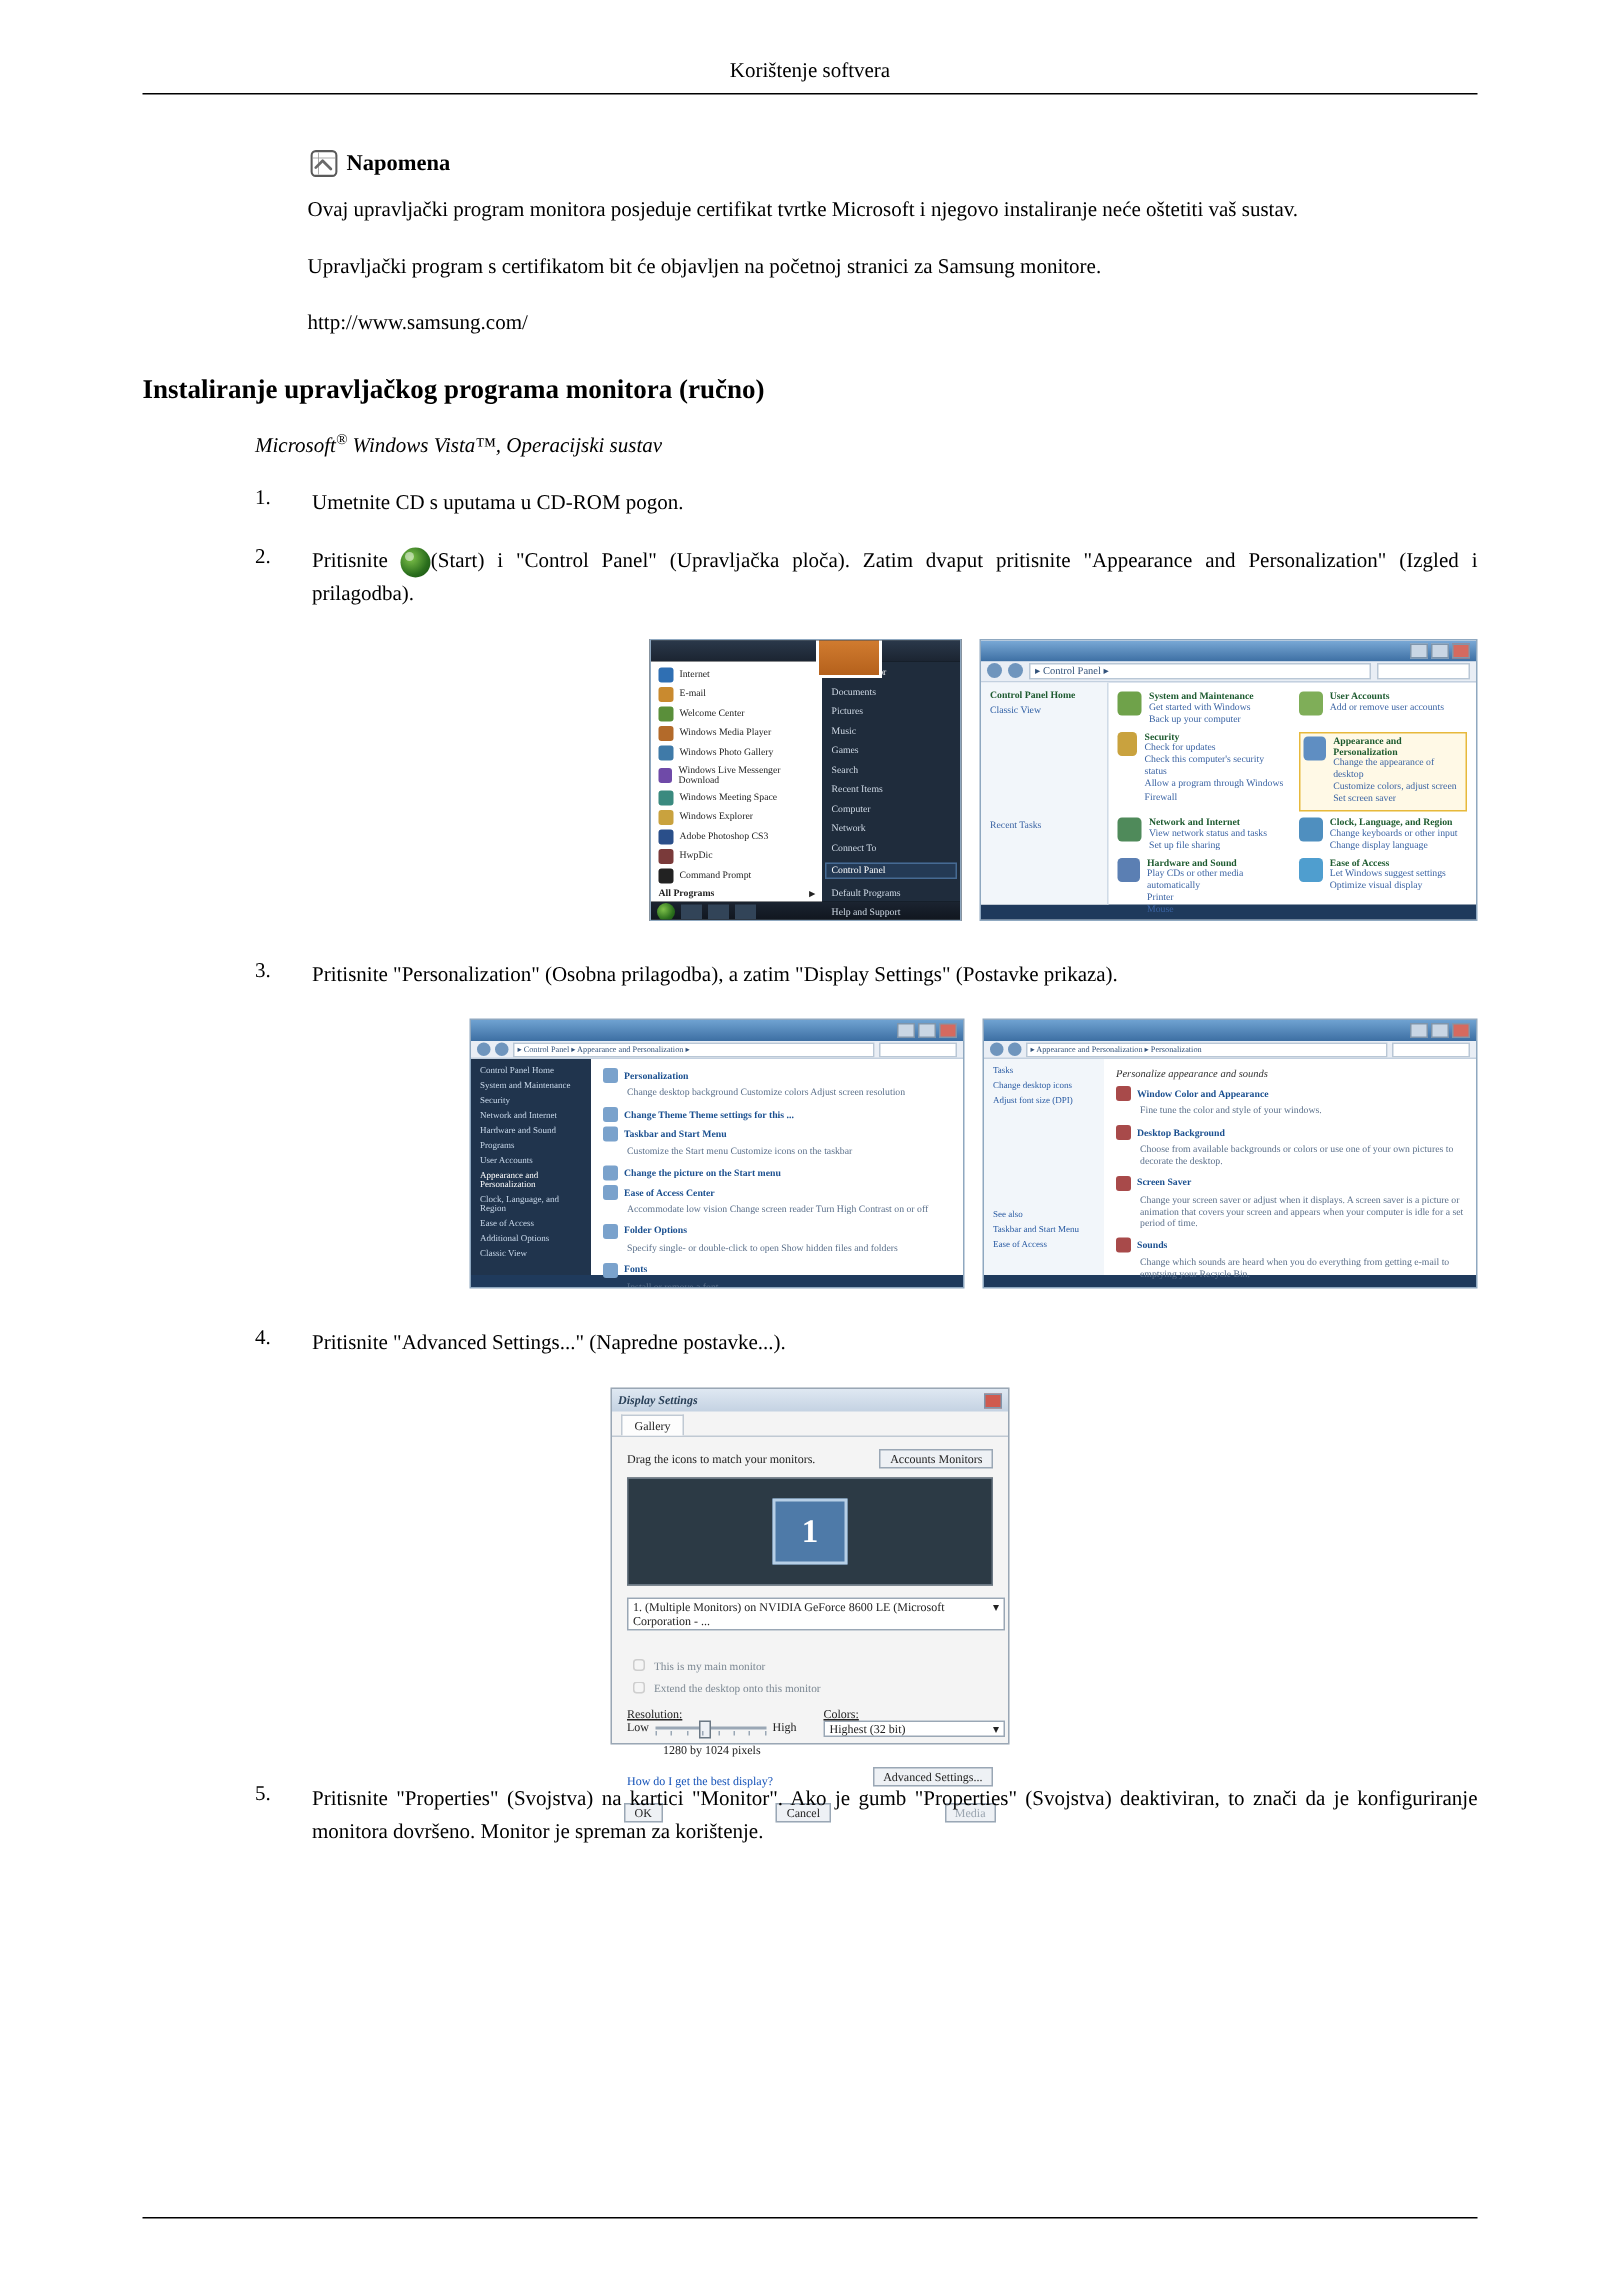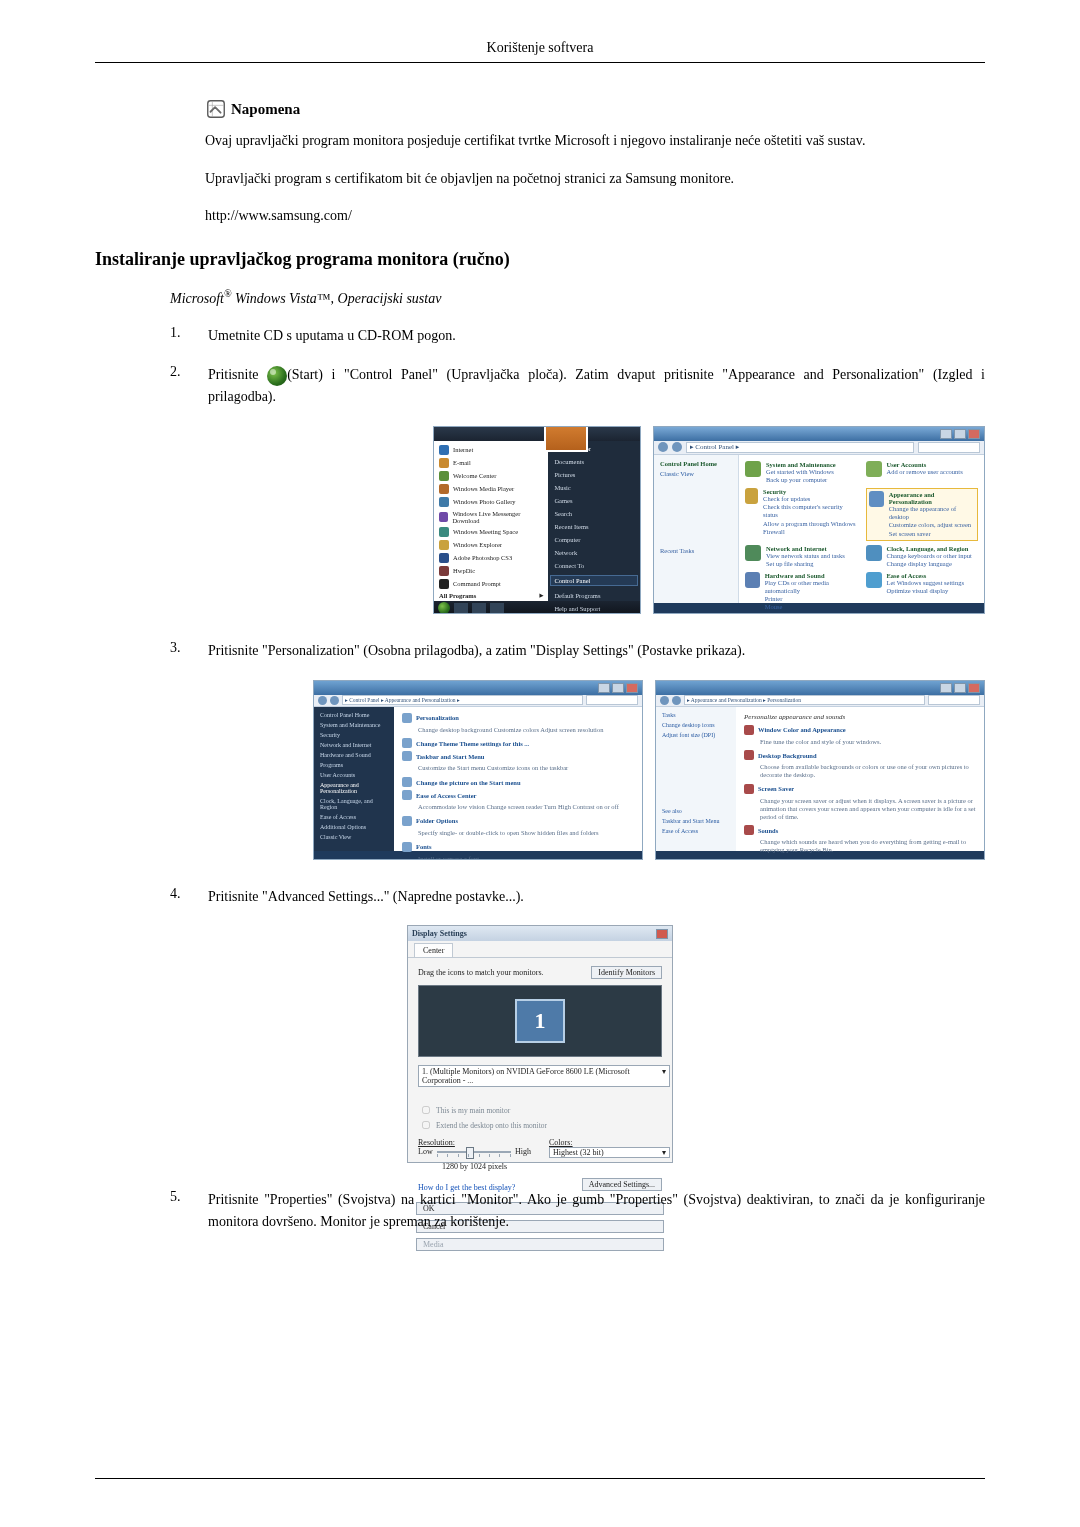--- a/index.html
+++ b/index.html
@@ -115,20 +115,21 @@
     position: relative;
     overflow: hidden;
   }
   .titlebar {
     height: 14px;
     display:flex;
     align-items:center;
     justify-content:space-between;
     padding:0 4px;
     font-size:7px;
+    font-style:italic;
   }
   .titlebar .tbuttons { display:flex; gap:2px; }
   .titlebar .tbtn { width:10px; height:8px; background:#c9d6e4; border:1px solid #7f95ab; }
   .titlebar .tbtn.close { background:#d56a5f; }
   
   .startmenu-window { width: 208px; height: 188px; background:#000; }
   .sm-top { height:14px; background: linear-gradient(#2a384a,#1b2431); }
   .sm-body { display:flex; height:160px; }
   .sm-left { width:118px; background:#fff; padding:4px 5px; display:flex; flex-direction:column; gap:3px; }
   .sm-item { display:flex; align-items:center; gap:4px; font-size:6.5px; color:#222; }
@@ -208,21 +209,21 @@
   .ds-twocol { display:flex; gap:18px; margin-top:6px; }
   .ds-col { flex:1; font-size:8px; }
   .ds-col u { text-decoration: underline; }
   .ds-slider { display:flex; align-items:center; gap:4px; }
   .ds-slider .track { flex:1; height:2px; background:#9aa7b5; position:relative; }
   .ds-slider .thumb { position:absolute; left:40%; top:-4px; width:6px; height:10px; background:#eef1f5; border:1px solid #6b7884; }
   .ds-slider .ticks { position:absolute; left:0; right:0; top:3px; display:flex; justify-content:space-between; }
   .ds-slider .ticks span { width:1px; height:3px; background:#9aa7b5; }
   .ds-res { text-align:center; font-size:8px; margin-top:6px; }
   .ds-link { color:#1452b8; font-size:8px; margin-top:6px; display:inline-block; }
-  .ds-footer { display:flex; justify-content:space-between; gap:5px; padding:4px 8px 6px 8px;flex-direction:column; }
+  .ds-footer { display:flex; justify-content:space-between; gap:5px; padding:4px 8px 6px 8px; }
   .ds-colorbox { border:1px solid #9aa7b5; background:#fff; font-size:8px; padding:0 3px; display:flex; justify-content:space-between; align-items:center; width:100%; }
 
   .bottom-line {
     border-top:1px solid #000;
     position:absolute;
     left:95px; right:95px; bottom:48px;
   }
 </style>
 </head>
 <body>
@@ -580,25 +581,25 @@
     </li>
   </ol>
 
   <div class="ds-dialog">
     <div class="titlebar">
         <span style="font-size:8px;font-weight:bold;">Display Settings</span>
         <span class="tbuttons">
           <span class="tbtn close"></span>
         </span>
       </div>
-    <div class="ds-tabs"><span class="tab">Center</span></div>
+    <div class="ds-tabs"><span class="tab">Gallery</span></div>
     <div class="ds-content">
       <div class="ds-row1">
         <span>Drag the icons to match your monitors.</span>
-        <span class="ds-btn">Identify Monitors</span>
+        <span class="ds-btn">Accounts Monitors</span>
       </div>
       <div class="ds-monitor-area">
           <div class="ds-mon">1</div>
         </div>
       <div class="ds-drop">
           <span>1. (Multiple Monitors) on NVIDIA GeForce 8600 LE (Microsoft Corporation - ...</span>
           <span>▾</span>
         </div>
       <label class="ds-check">
           <input type="checkbox" disabled="" style="">

